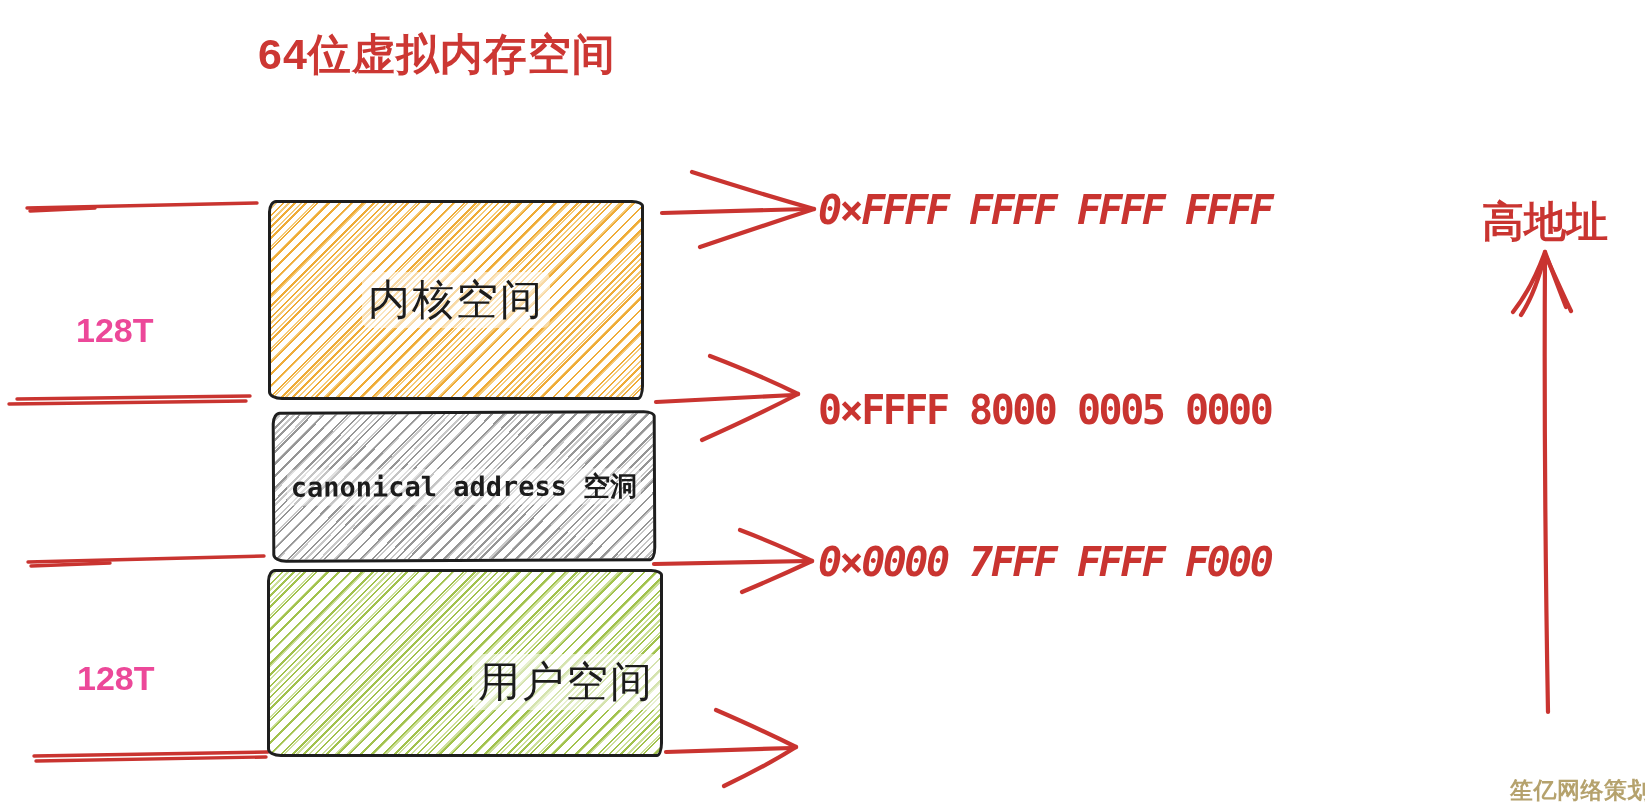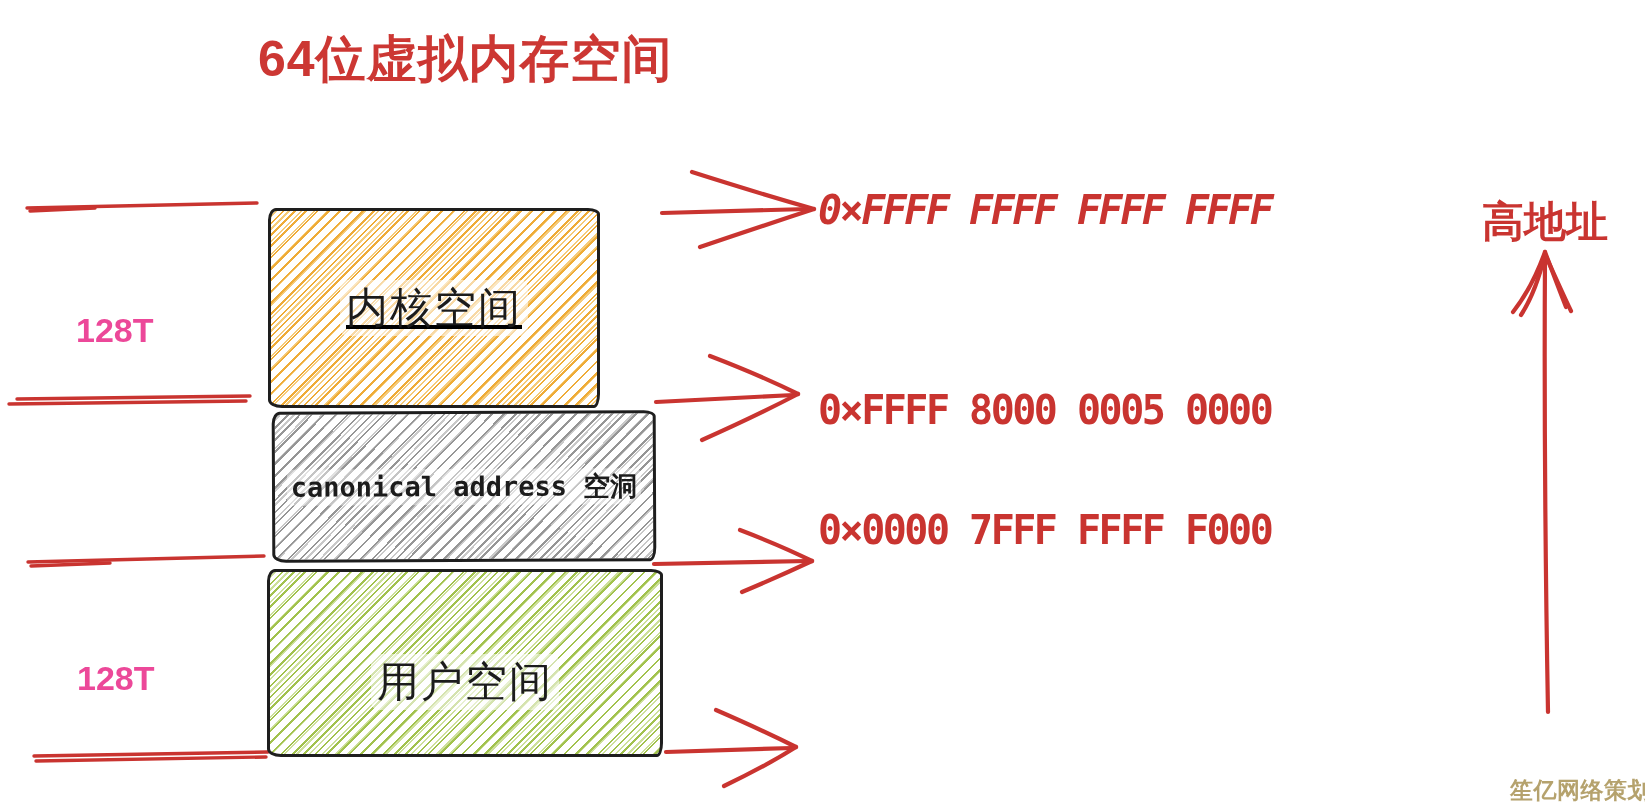--- a/index.html
+++ b/index.html
@@ -4,21 +4,21 @@
 <style>
   html,body{margin:0;padding:0;background:#ffffff;}
   #stage{
     position:relative;width:1645px;height:806px;background:#ffffff;overflow:hidden;
     font-family:"Liberation Sans",sans-serif;
   }
   .abs{position:absolute;}
 
   
   .title{
-    left:258px;top:26px;font-size:50px;font-weight:bold;color:#cc3733;
+    left:258px;top:26px;font-size:43px;font-weight:bold;color:#cc3733;
     letter-spacing:1px;white-space:nowrap;
   }
 
   
   .membox{
     border:3px solid #1e1e1e;
     border-radius:8px 12px 6px 14px / 12px 6px 14px 8px;
     display:flex;align-items:center;justify-content:center;
     box-sizing:border-box;background-color:#fff;
   }
@@ -30,23 +30,23 @@
   .hatch-gray{
     background-image:
       repeating-linear-gradient(135deg,#969696 0 1.8px,transparent 1.8px 8.5px),
       repeating-linear-gradient(135deg,#c9c9c9 3px 4.6px,transparent 4.6px 13px);
   }
   .hatch-green{
     background-image:
       repeating-linear-gradient(135deg,#a2c24e 0 1.8px,transparent 1.8px 8px),
       repeating-linear-gradient(135deg,#cde09a 3px 4.6px,transparent 4.6px 12px);
   }
-  .box-kernel{left:268px;top:208px;width:332px;height:200px;text-decoration:underline;}
+  .box-kernel{left:268px;top:200px;width:376px;height:200px;}
   .box-hole  {left:272px;top:411px;width:384px;height:151px;transform:rotate(-0.25deg);}
-  .box-user  {left:267px;top:569px;width:396px;height:188px;padding-top:38px;}
+  .box-user  {left:267px;top:569px;width:396px;height:188px;padding-top:38px;justify-content:flex-end;}
   .membox .cjk-label{
     font-size:42px;color:#1c1c1c;letter-spacing:2px;white-space:nowrap;
     background:rgba(255,255,255,0.55);padding:0 6px;border-radius:8px;
   }
   .membox .mono-label{
     font-family:"DejaVu Sans Mono",monospace;font-weight:bold;font-size:27px;
     color:#1c1c1c;white-space:nowrap;background:rgba(255,255,255,0.45);
     padding:0 4px;border-radius:6px;
   }
 
@@ -57,21 +57,21 @@
   .size-1{left:76px;top:307px;}
   .size-2{left:77px;top:655px;}
 
   
   .addr{
     left:818px;height:40px;line-height:40px;font-family:"DejaVu Sans Mono",monospace;
     font-weight:bold;font-size:40px;letter-spacing:-2.5px;color:#c93430;white-space:nowrap;
   }
   .addr-0{top:190px;font-style:italic;}
   .addr-1{top:390px;}
-  .addr-2{top:510px;}
+  .addr-2{top:542px;font-style:italic;}
   .addr-3{top:730px;}
 
   
   .axis-label{font-size:42px;font-weight:bold;color:#c93430;white-space:nowrap;line-height:44px;}
   .axis-high{left:1482px;top:180px;margin-top:20px;}
   .axis-low{left:1505px;top:734px;}
   .watermark{
     left:1510px;top:775px;font-size:23px;font-weight:bold;color:#b5a26d;
     white-space:nowrap;letter-spacing:0.5px;
   }

